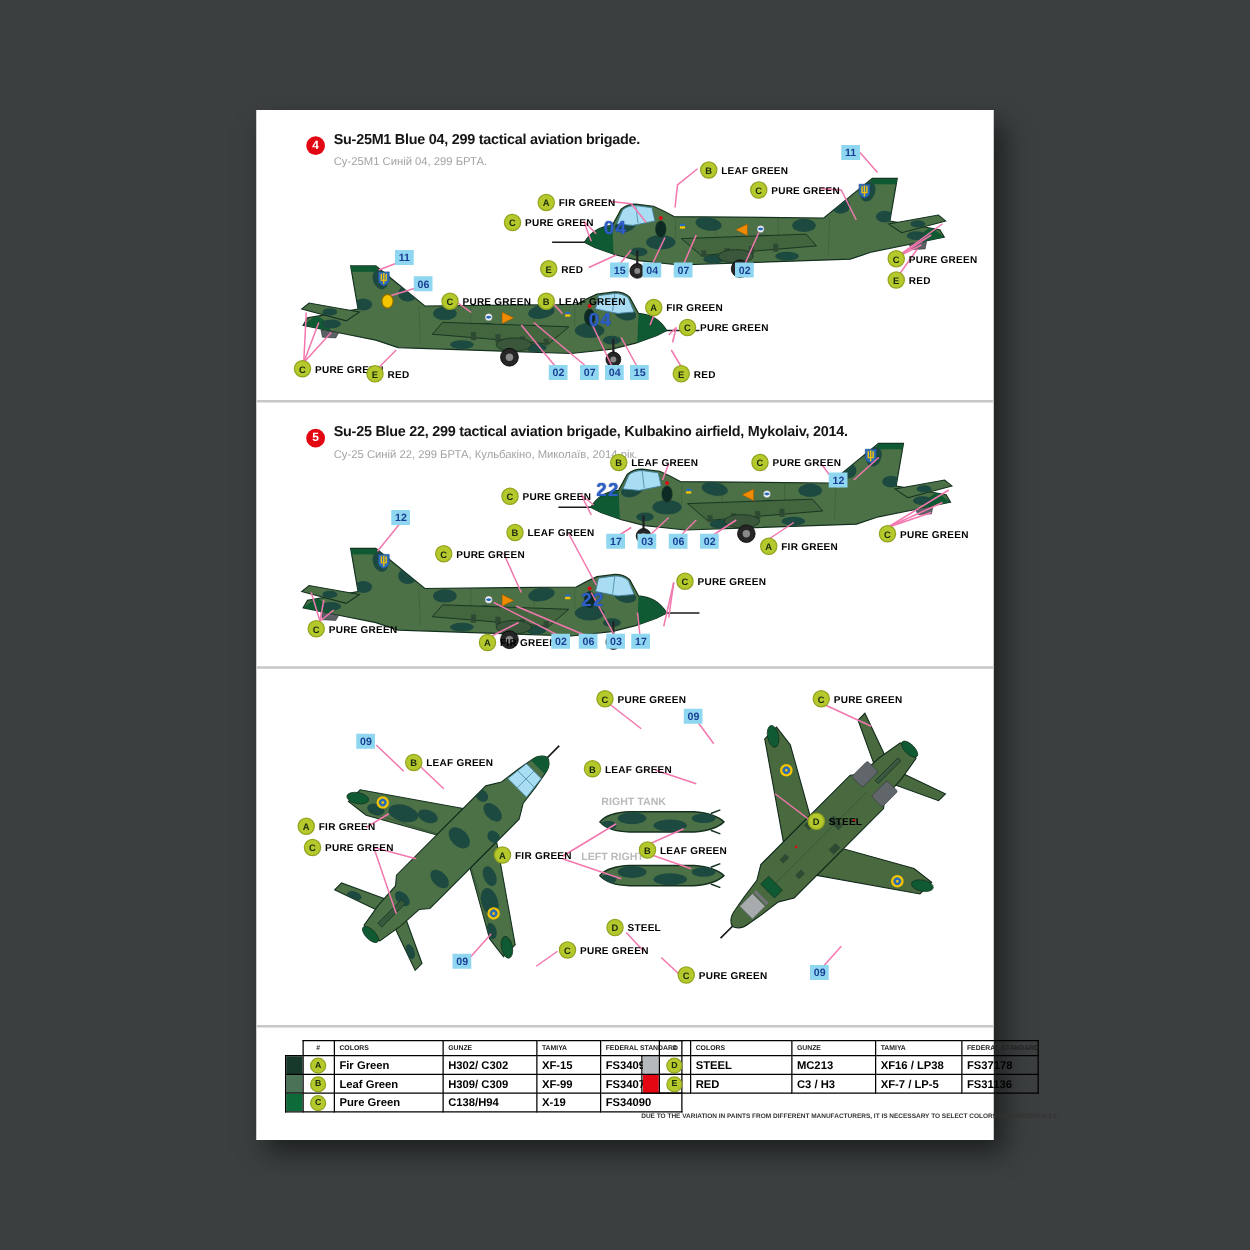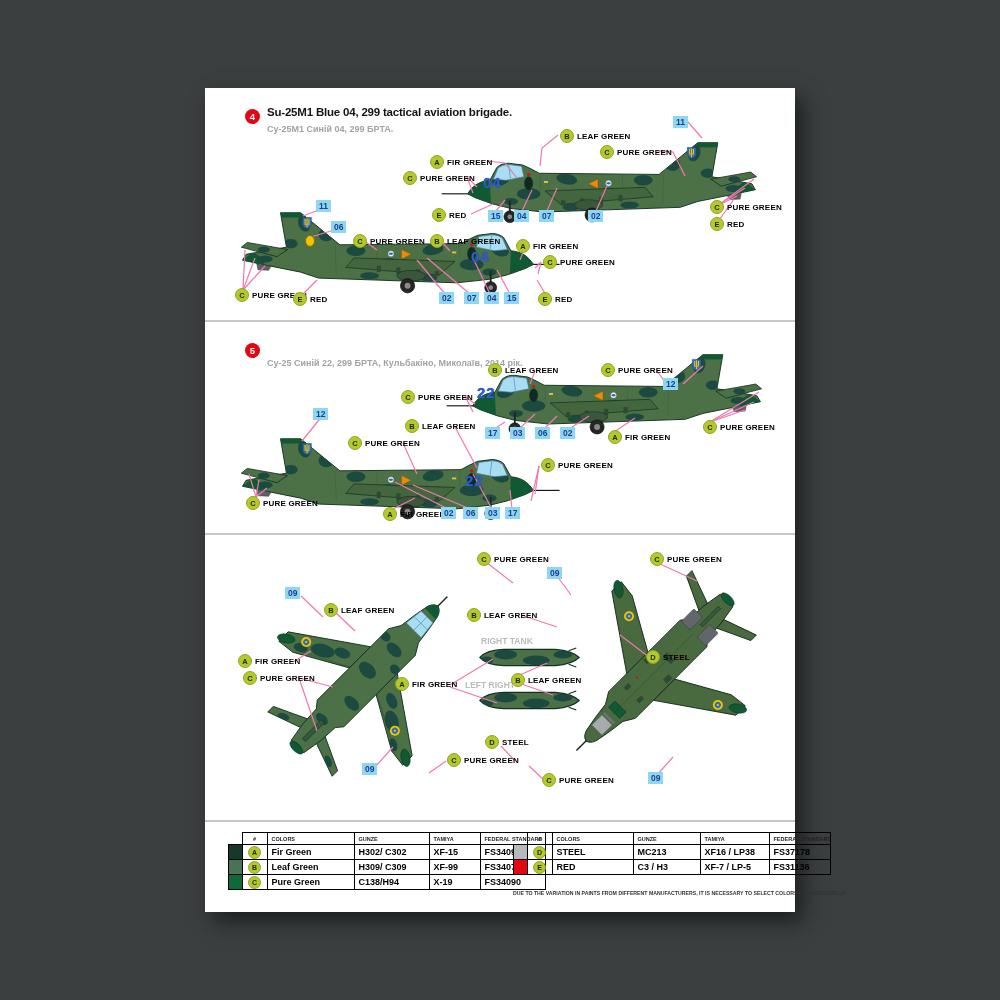--- a/index.html
+++ b/index.html
@@ -5,21 +5,21 @@
   html,body{margin:0;padding:0;}
   body{width:1000px;height:1000px;background:#3b3f3f;position:relative;overflow:hidden;
        font-family:"Liberation Sans",sans-serif;}
   .paper{position:absolute;left:205px;top:88px;width:590px;height:824px;background:#ffffff;
          box-shadow:8px 10px 20px rgba(0,0,0,0.5);}
   .sec{position:absolute;left:0;width:590px;}
   .divider{position:absolute;left:0;width:590px;height:2px;background:#c6c8c8;}
   .badge{position:absolute;width:15px;height:15px;border-radius:50%;background:#e30613;color:#fff;
          font-size:9.5px;font-weight:bold;display:flex;align-items:center;justify-content:center;}
   .title{position:absolute;font-size:11.5px;font-weight:bold;color:#151515;white-space:nowrap;letter-spacing:-0.2px;}
-  .subtitle{position:absolute;font-size:9px;font-weight:bold;color:#a2a4a4;white-space:nowrap;}
+  .subtitle{position:absolute;font-size:9px;font-weight:normal;color:#a2a4a4;white-space:nowrap;}
   .lbl{position:absolute;display:flex;align-items:center;gap:3px;white-space:nowrap;z-index:5;}
   .dot{width:12px;height:12px;border-radius:50%;background:#b5c92d;border:1px solid #93a41f;color:#1a2a10;
        font-size:7.5px;font-weight:bold;display:flex;align-items:center;justify-content:center;flex:none;}
   .txt{font-size:8px;font-weight:bold;color:#000;letter-spacing:0.2px;}
   .numbox{position:absolute;background:#8fd7f0;color:#1a3e94;font-weight:bold;font-size:8.5px;
           line-height:12px;padding:0 3px;z-index:5;}
   .sidenum{position:absolute;font-weight:bold;color:#2e5ec7;font-size:15px;letter-spacing:1px;z-index:4;
            text-shadow:0 0 1px #123a8a;}
   .tanklabel{position:absolute;font-size:8.5px;font-weight:bold;color:#b9bbbb;white-space:nowrap;}
   .plane{position:absolute;}
@@ -338,20 +338,21 @@
     <div class="lbl" style="left:333px;top:204px">
         <span class="dot">E</span>
         <span class="txt">RED</span>
       </div>
   </div>
 
   <div class="divider" style="top:232px"></div>
 
   <div class="sec" style="top:234px;height:211px">
     <div class="badge" style="left:40px;top:21px">5</div>
+    <div class="title" style="left:62px;top:18px">Su-25 Blue 22, 299 tactical aviation brigade, Kulbakino airfield, Mykolaiv, 2014.</div>
     <div class="subtitle" style="left:62px;top:36px">Су-25 Синій 22, 299 БРТА, Кульбакіно, Миколаїв, 2014 рік.</div>
 
     <svg class="plane" viewBox="0 0 560 160" style="left:240px;top:28px;width:330px;height:94px">
         <use href="#su25side"></use>
       </svg>
     <div class="sidenum" style="left:272px;top:62px">22</div>
 
     <svg class="plane mir" viewBox="0 0 560 160" style="left:22px;top:112px;width:335px;height:95px">
         <use href="#su25side"></use>
       </svg>

